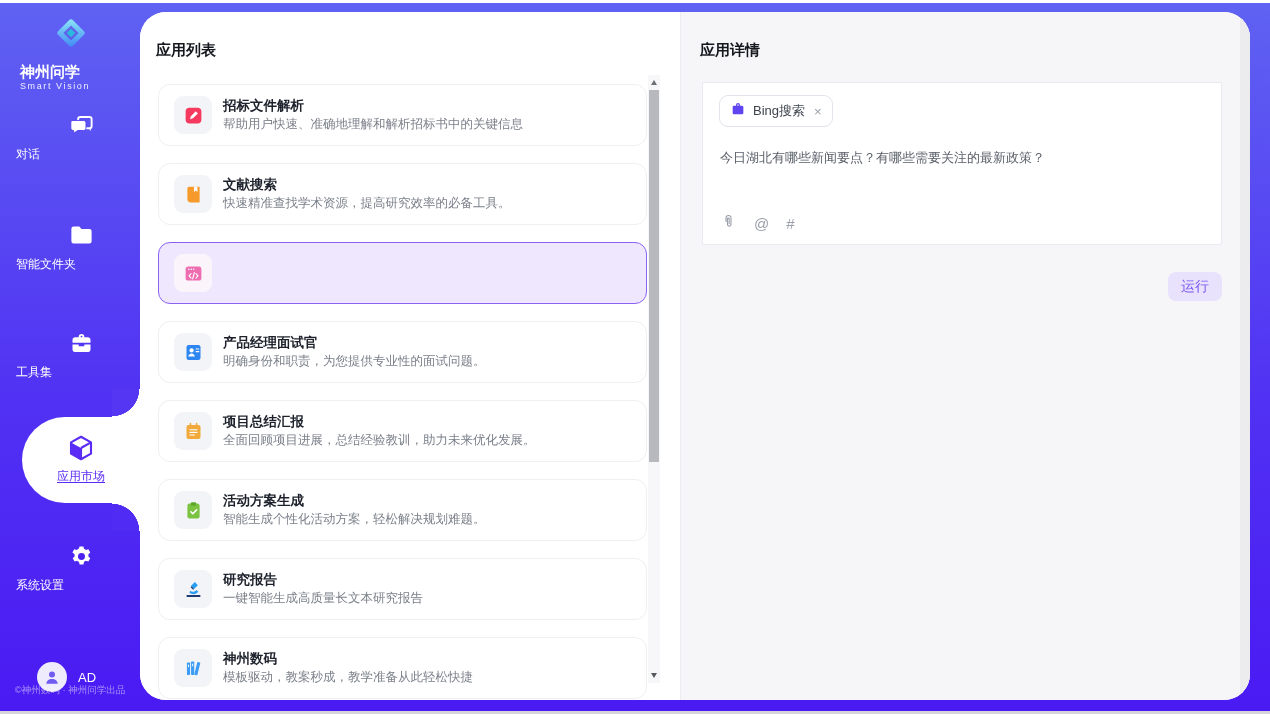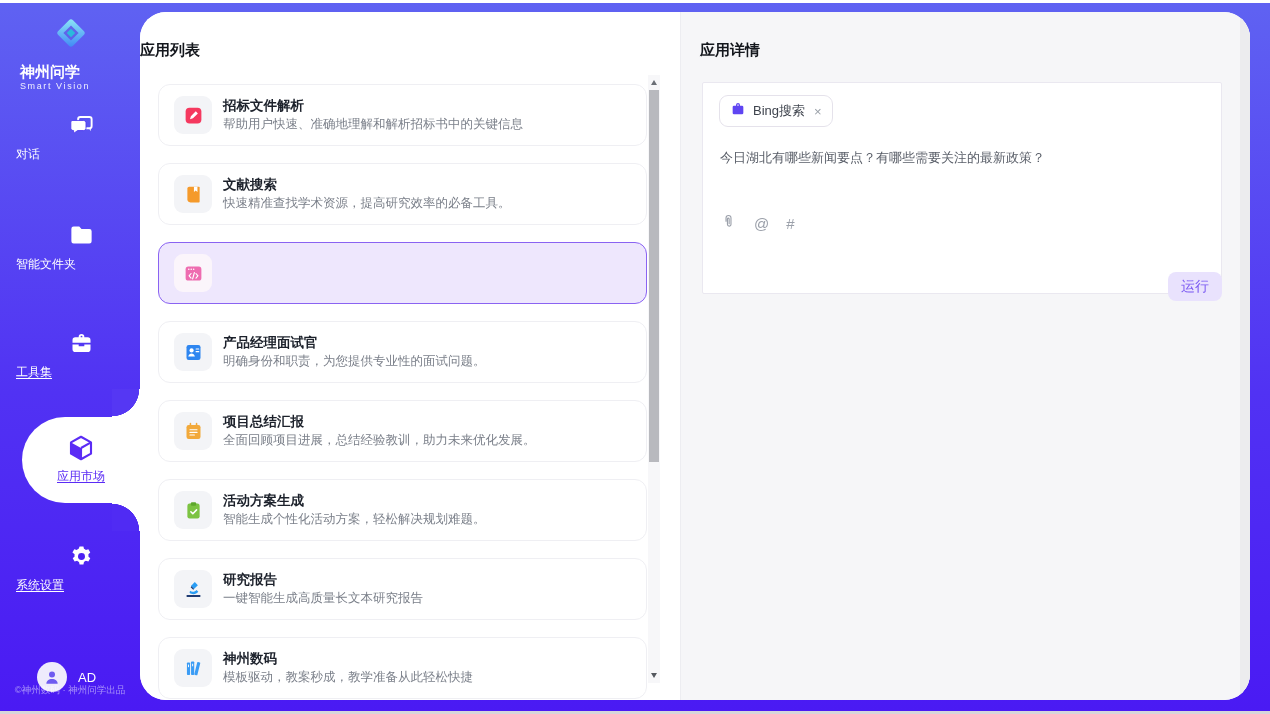--- a/index.html
+++ b/index.html
@@ -12,21 +12,21 @@
     background:linear-gradient(180deg,#5f62f2 0%, #5132f3 55%, #4a1af3 100%); }
   .bottom-edge { position:absolute; left:0; bottom:0; width:1270px; height:3px; background:#d6d6da; }
 
   
   .logo { position:absolute; left:20px; top:14px; display:flex; align-items:flex-end; gap:7px;flex-direction:column; }
   .logo-name { font-size:15px; font-weight:bold; color:#fff; line-height:18px; }
   .logo-sub { font-size:9px; color:rgba(255,255,255,.9); letter-spacing:1.6px; }
   .nav-item { position:absolute; left:16px; width:131px; text-align:left; color:#fff; cursor:pointer; }
   .nav-item svg { display:block; margin:0 auto 5px auto; }
   .nav-label { font-size:12px; }
-  .nav-label.ul { text-decoration:underline; text-underline-offset:2px;margin-top:16px; }
+  .nav-label.ul { text-underline-offset:2px;margin-top:16px; }
   .nav-chat   { top:112px; }
   .nav-folder { top:222px; }
   .nav-tools  { top:330px; }
   .nav-settings { top:543px; }
 
   
   .active-tab { position:absolute; left:22px; top:417px; width:118px; height:86px;
     background:#fff; border-radius:43px 0 0 43px; text-align:center; color:#5b2cf5; cursor:pointer; }
   .active-tab svg { display:block; margin:16px auto 3px auto; }
   .active-tab .nav-label { color:#5b2cf5; text-decoration:underline; text-underline-offset:2px; }
@@ -40,21 +40,21 @@
   .user-name { color:#fff; font-size:13px; }
   .copyright { position:absolute; left:0; top:684px; width:140px; text-align:center;
     font-size:9.5px; color:rgba(255,255,255,.5); }
 
   
   .content-card { position:absolute; left:140px; top:12px; width:1110px; height:688px;
     background:#fff; border-radius:26px; overflow:hidden; }
 
   
   .list-panel { position:absolute; left:0; top:0; width:540px; height:100%; background:#fff; }
-  .panel-title { position:absolute; left:0; top:29px; font-size:15px; font-weight:bold; color:#14171d; }
+  .panel-title { position:absolute; left:16px; top:29px; font-size:15px; font-weight:bold; color:#14171d; }
   .cards { position:absolute; left:18px; top:72px; width:489px; bottom:0; overflow:hidden; }
   .app-card { position:relative; height:62px; margin-bottom:17px; background:#fff;
     border:1px solid #efeff3; border-radius:12px; display:flex; align-items:center;
     padding-left:15px; gap:11px; cursor:pointer; }
   .app-card.selected { background:#eee7fd; border:1px solid #8a63f2; }
   .icon-tile { width:38px; height:38px; border-radius:9px; background:#f3f4f7; flex:0 0 38px;
     display:flex; align-items:center; justify-content:center; }
   .app-card.selected .icon-tile { background:#fbf5fb; }
   .app-texts { display:flex; flex-direction:column; gap:1px; }
   .app-name { font-size:13.5px; font-weight:bold; color:#1c212b; }
@@ -68,21 +68,21 @@
   .arr-up { top:5px; border-bottom:5px solid #6b6f76; }
   .arr-down { bottom:5px; border-top:5px solid #55595f; }
 
   .divider { position:absolute; left:540px; top:0; width:1px; height:100%; background:#ededf1; }
 
   
   .detail-panel { position:absolute; left:541px; top:0; right:0; height:100%; background:#f6f6f8; }
   .detail-panel .panel-title { left:19px; }
   .detail-scroll-strip { position:absolute; right:0; top:0; width:10px; height:100%; background:#ececee; }
 
-  .input-card { position:absolute; left:21px; top:70px; width:520px; height:212px;
+  .input-card { position:absolute; left:21px; top:70px; width:520px; height:163px;
     background:#fff; border:1px solid #eae8f0; border-radius:2px; }
   .tool-tag { position:absolute; left:16px; top:12px; height:32px; padding:0 10px;
     border:1px solid #e5e2eb; border-radius:9px; background:#fff;
     display:flex; align-items:center; gap:7px; cursor:pointer; }
   .tag-label { font-size:13px; color:#3e434d; }
   .tag-close { font-size:13px; color:#9aa0a8; margin-left:2px; cursor:pointer; }
   .query-text { position:absolute; left:17px; top:66px; right:16px;
     font-size:13px; color:#595e68; line-height:18px; cursor:text; }
   .composer-icons { position:absolute; left:17px; top:130px; display:flex; gap:17px; align-items:center; }
   .glyph-icon { font-size:15px; color:#9ba0aa; cursor:pointer; line-height:16px; }

